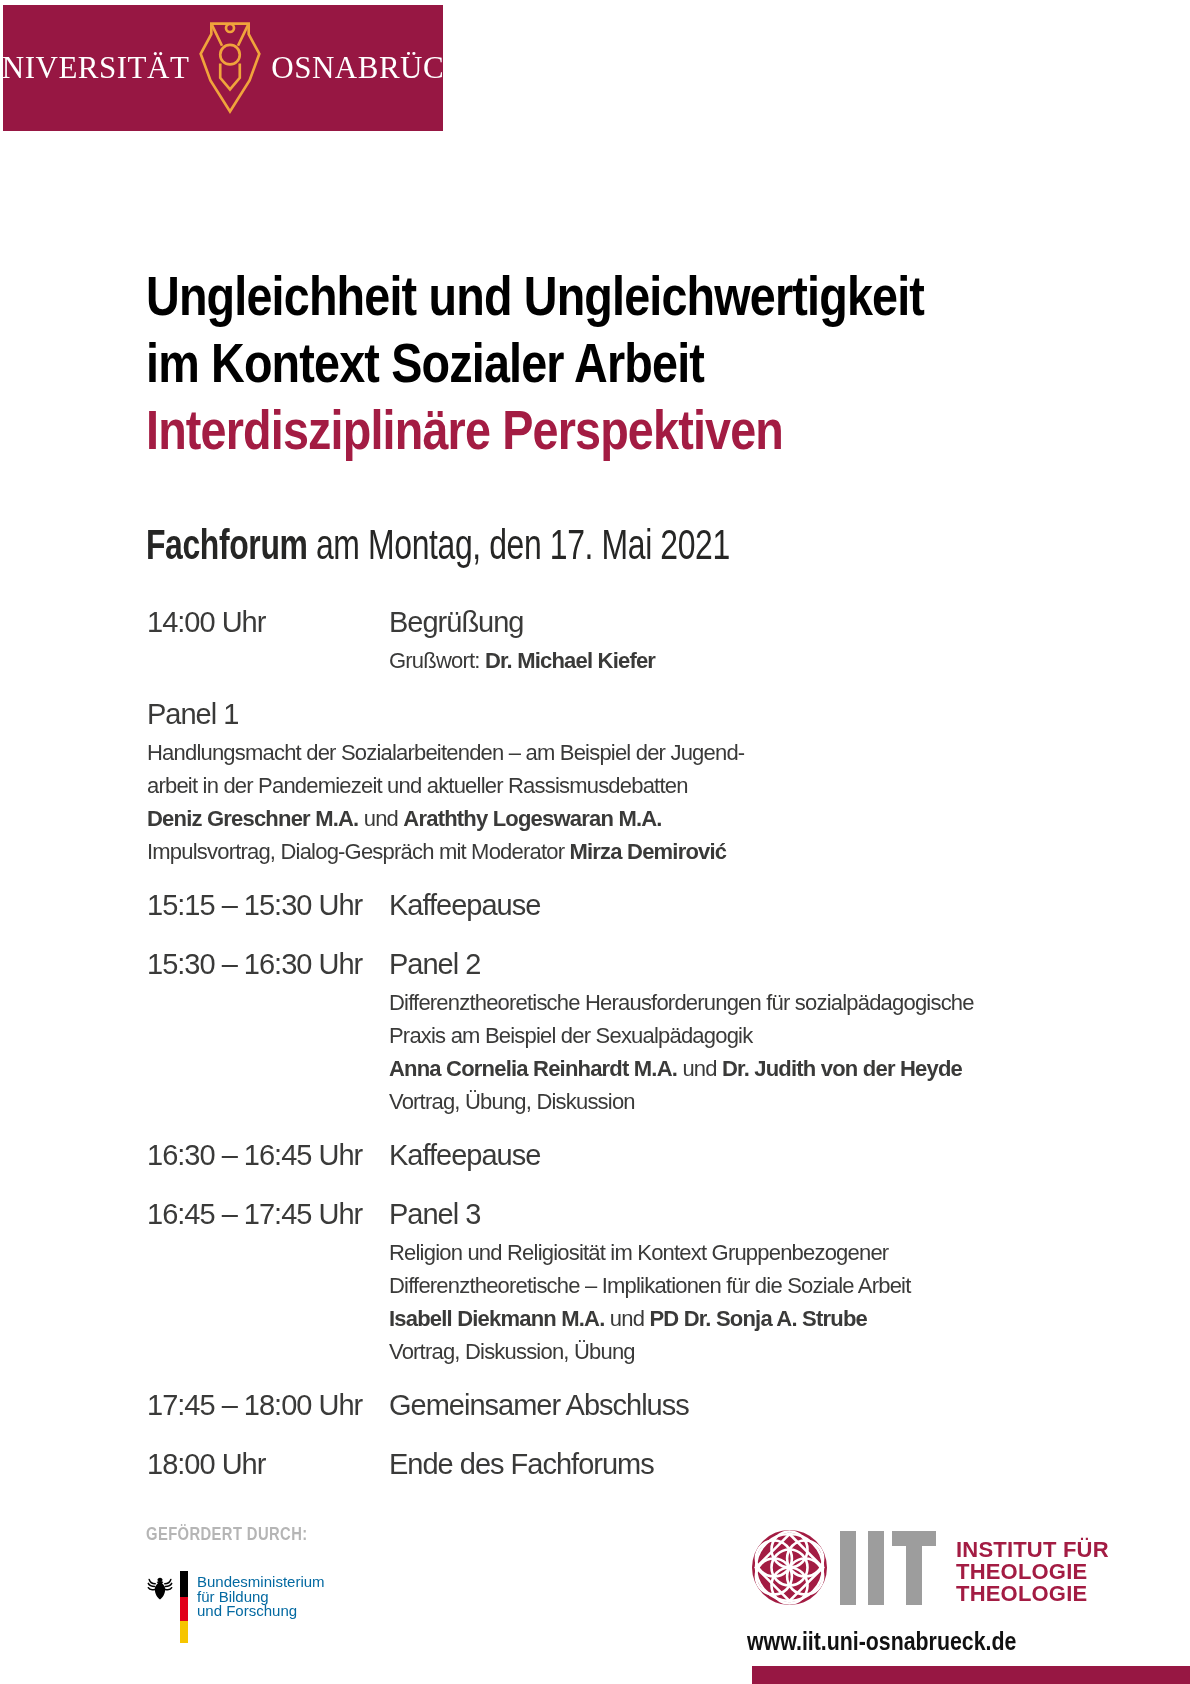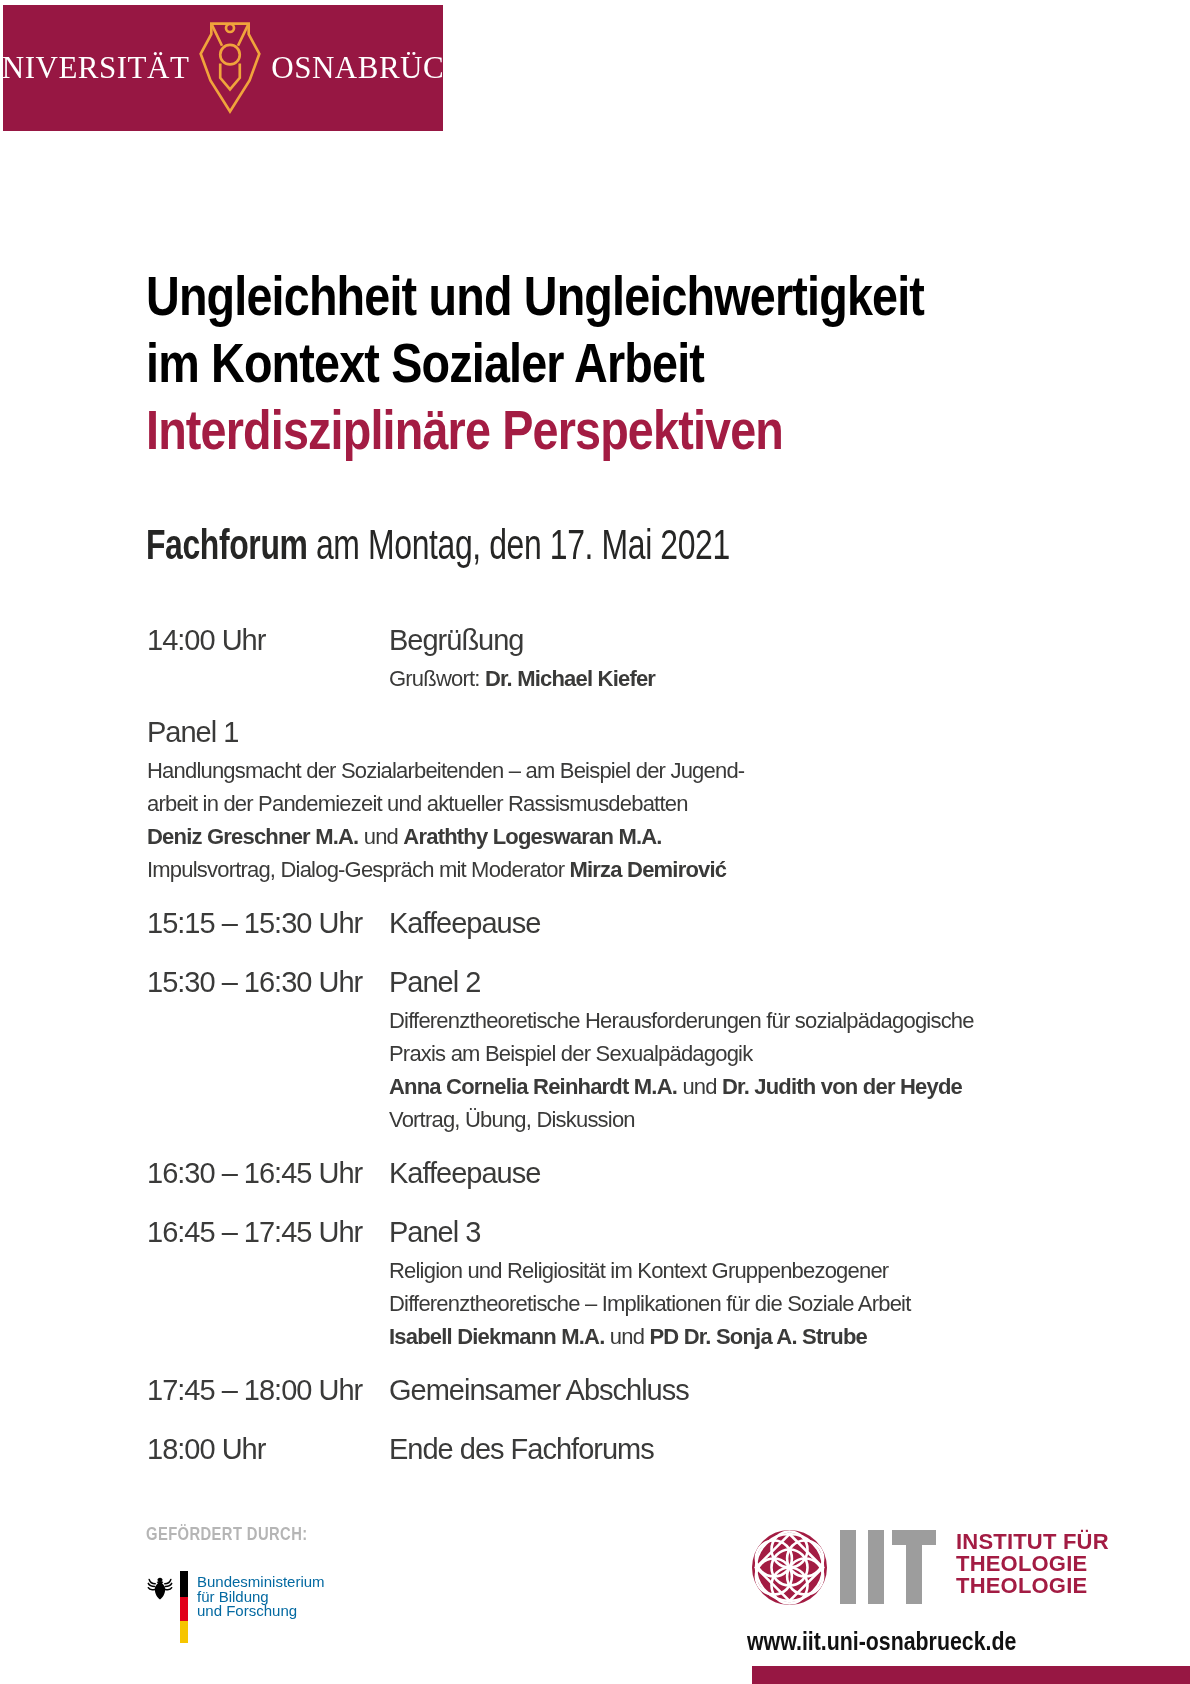--- a/index.html
+++ b/index.html
@@ -23,37 +23,37 @@
   .title-line{font-size:55px;line-height:67px;font-weight:bold;letter-spacing:-1px;
     color:var(--title_black);white-space:nowrap;transform:scaleX(.85);transform-origin:left top;}
   .title-line.red{color:var(--accent_red);}
 
   
   .subtitle{position:absolute;left:146px;top:522px;font-size:42px;line-height:46px;
     color:#262625;white-space:nowrap;transform:scaleX(.76);transform-origin:left top;letter-spacing:-.5px;}
   .subtitle .lead{font-weight:bold;}
 
   
-  .schedule{position:absolute;left:147px;top:624px;width:1000px;}
+  .schedule{position:absolute;left:147px;top:606px;width:1000px;}
   .schedule-row{display:grid;grid-template-columns:242px 1fr;margin-bottom:21px;}
   .sch-time,.sch-title{font-size:29px;line-height:33px;letter-spacing:-1px;color:var(--text_dark);white-space:nowrap;}
   .sch-title{margin-bottom:5px;}
   .detail-line{font-size:22px;line-height:33px;letter-spacing:-.8px;color:var(--text_dark);white-space:nowrap;}
   .detail-line .b{font-weight:bold;}
 
   
   .funded-label{position:absolute;left:146px;top:1524px;font-size:18px;font-weight:bold;
     color:var(--label_gray);letter-spacing:.5px;white-space:nowrap;transform:scaleX(.82);transform-origin:left top;}
   .bmbf{position:absolute;left:147px;top:1571px;display:flex;align-items:flex-start;}
   .bmbf-eagle{margin-top:3px;}
   .bmbf-flagbar{width:8px;height:72px;margin-left:7px;
     background:linear-gradient(to bottom,var(--flag_black) 0 36%,var(--flag_red) 36% 69%,var(--flag_gold) 69% 100%);}
   .bmbf-text{margin-left:9px;margin-top:4px;font-size:15px;line-height:14.5px;color:#0369a1;}
 
-  .iit{position:absolute;left:752px;top:1530px;display:flex;align-items:flex-start;gap:8px;}
+  .iit{position:absolute;left:752px;top:1530px;display:flex;align-items:flex-end;gap:8px;}
   .iit-abbrev{margin-left:5px;color:var(--iit_gray);}
   .iit-text{margin-left:12px;margin-top:1px;font-size:22px;line-height:22px;font-weight:bold;
     color:var(--accent_red);letter-spacing:.2px;}
   .iit-url{position:absolute;left:747px;top:1626px;font-size:26px;font-weight:bold;color:#111;
     letter-spacing:0;white-space:nowrap;transform:scaleX(.82);transform-origin:left top;}
   .bottom-bar{position:absolute;left:752px;top:1666px;width:438px;height:18px;background:var(--maroon);}
 </style>
 </head>
 <body>
 
@@ -134,20 +134,21 @@
     </div>
 
     <div class="schedule-row">
       <div class="sch-time">16:45 – 17:45 Uhr</div>
       <div class="sch-content">
         <div class="sch-title">Panel 3</div>
         <div class="sch-details">
             <div class="detail-line"><span>Religion und Religiosität im Kontext Gruppenbezogener</span></div>
             <div class="detail-line"><span>Differenztheoretische – Implikationen für die Soziale Arbeit</span></div>
             <div class="detail-line"><span class="b">Isabell Diekmann M.A.</span><span> und </span><span class="b">PD Dr. Sonja A. Strube</span></div>
+            <div class="detail-line"><span>Vortrag, Diskussion, Übung</span></div>
           </div>
       </div>
     </div>
 
     <div class="schedule-row">
       <div class="sch-time">17:45 – 18:00 Uhr</div>
       <div class="sch-content">
         <div class="sch-title">Gemeinsamer Abschluss</div>
         <div class="sch-details"></div>
       </div>

